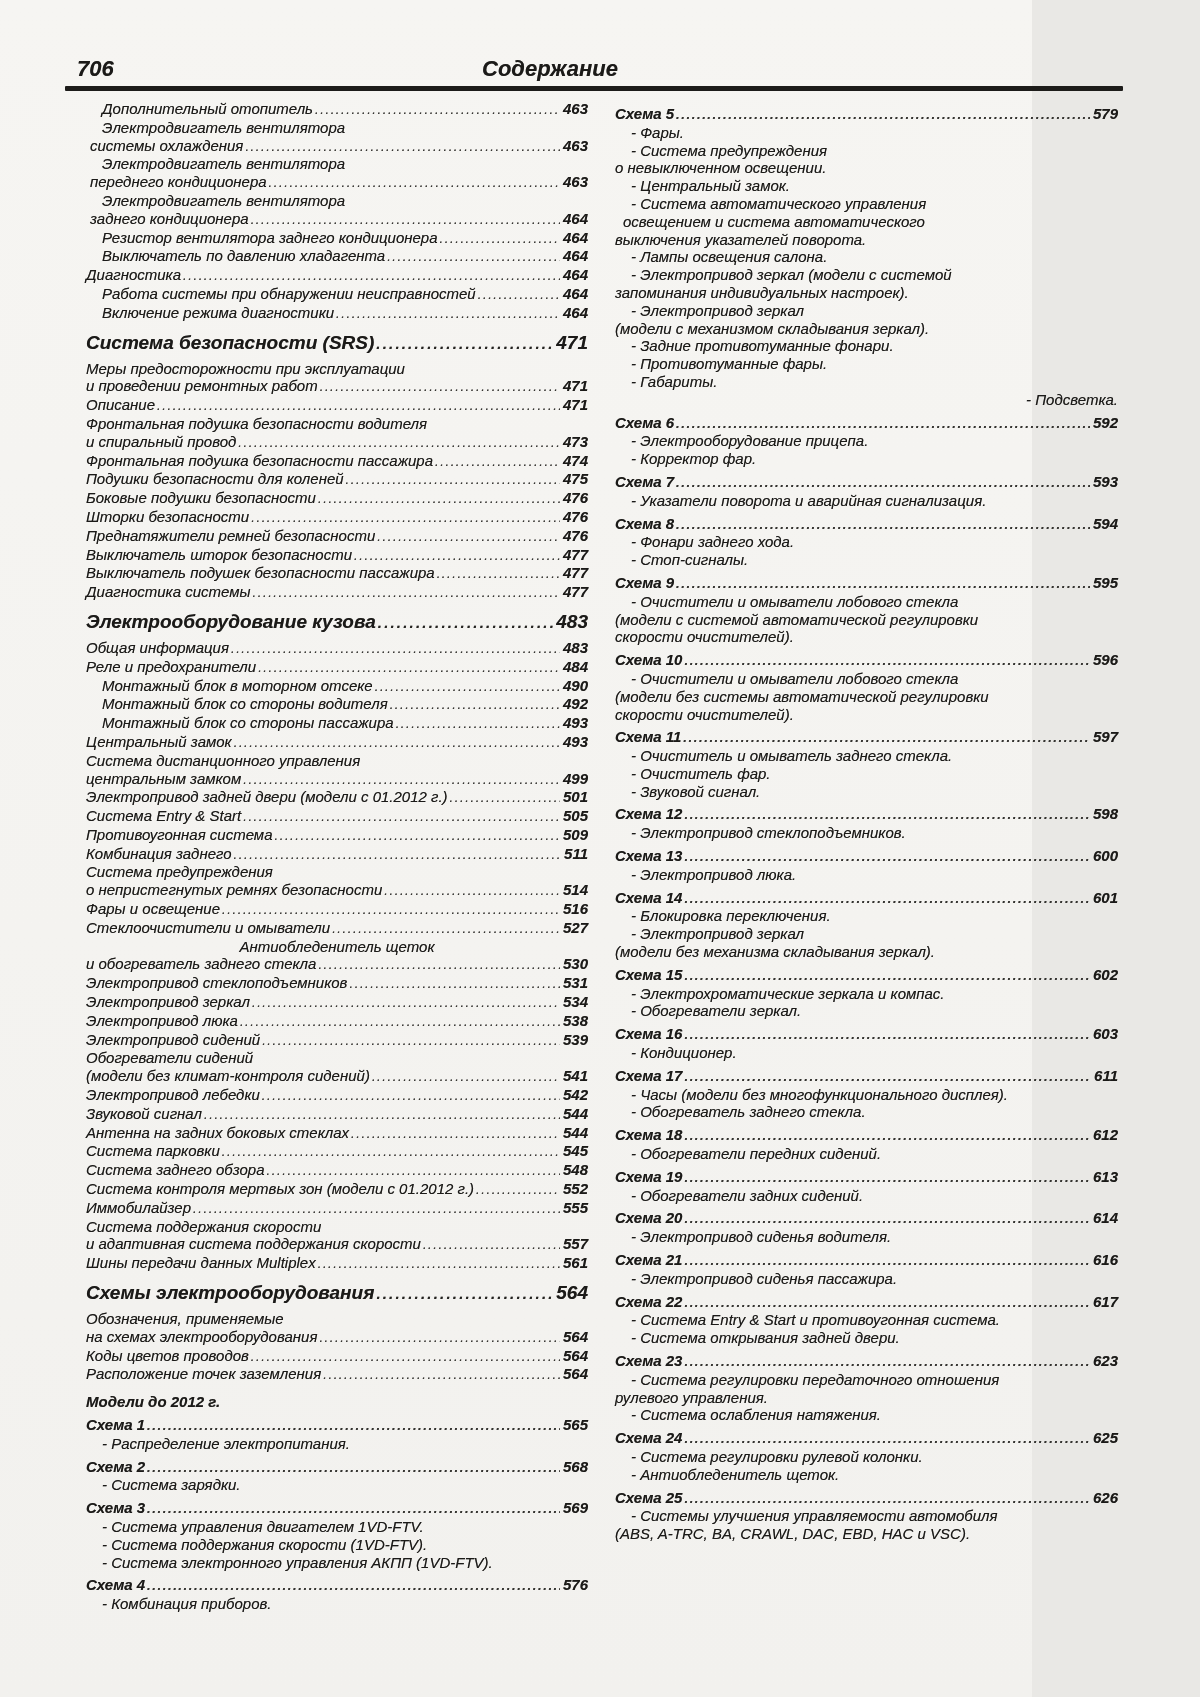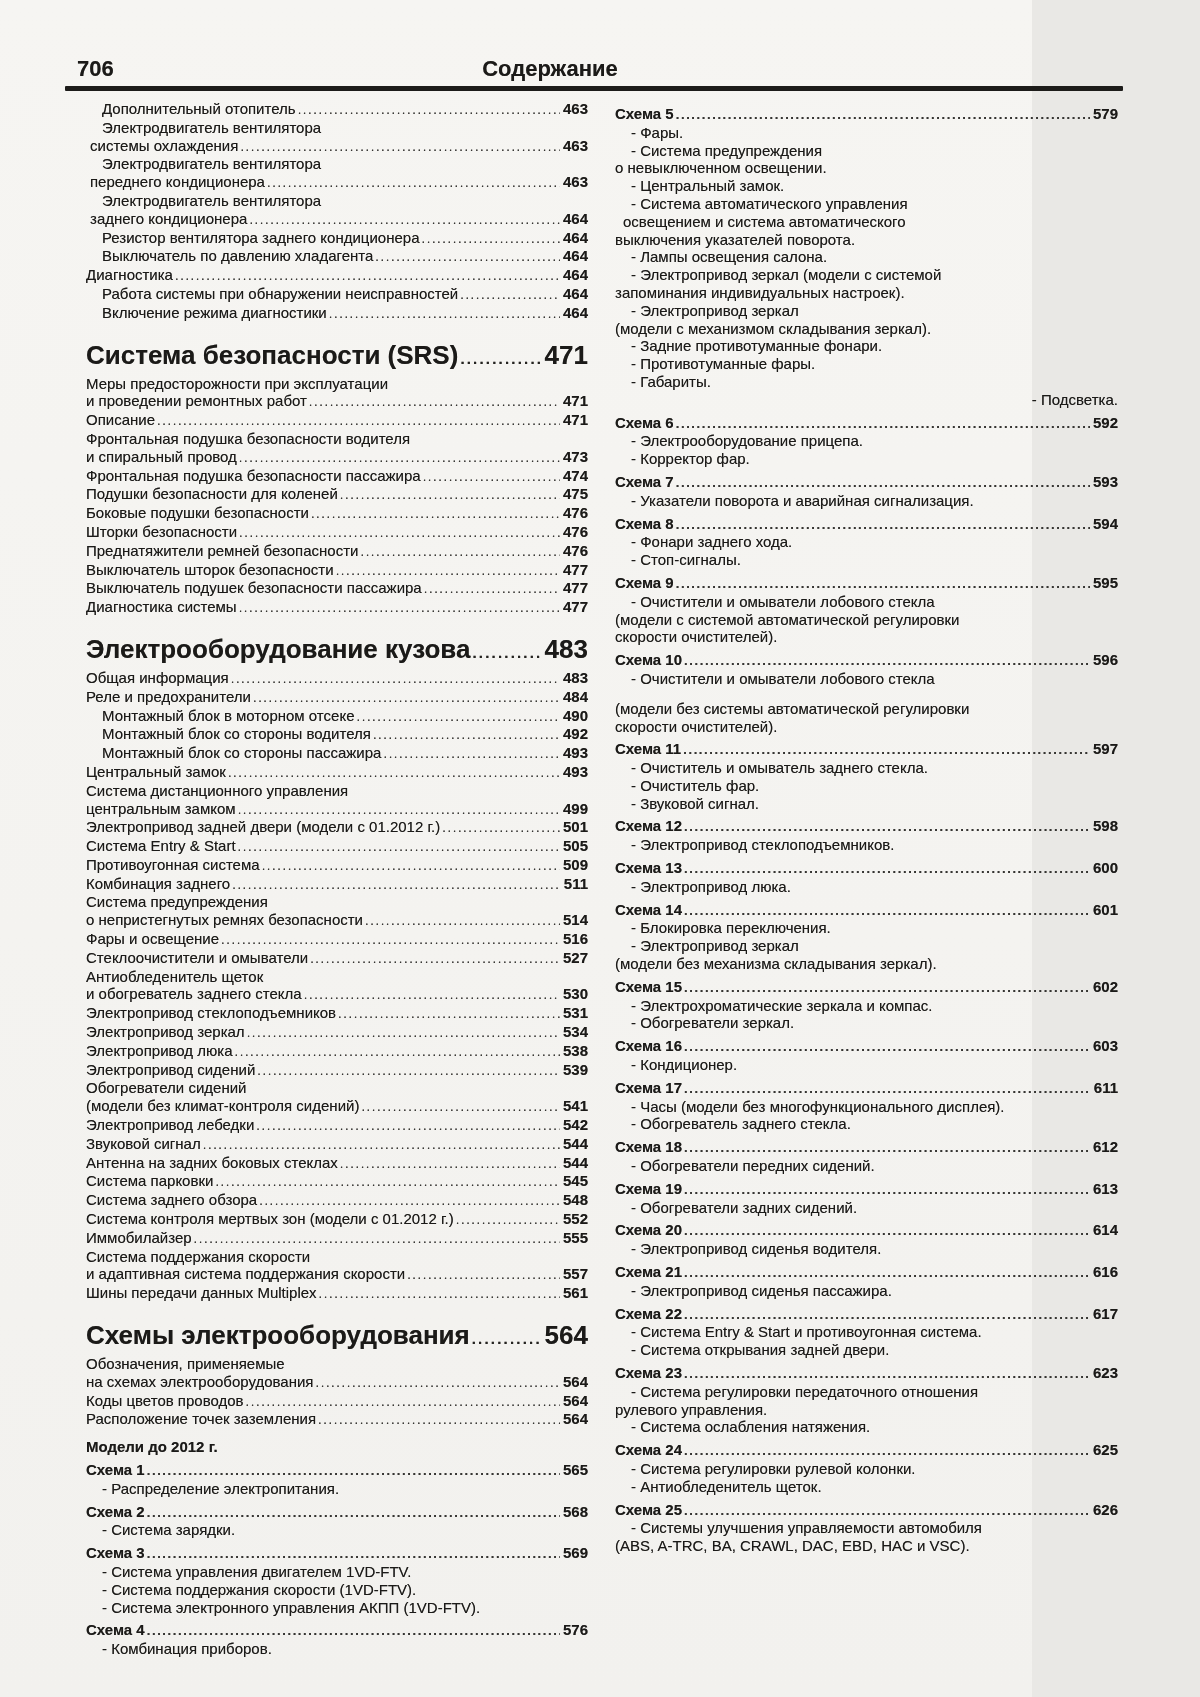--- a/index.html
+++ b/index.html
@@ -6,20 +6,21 @@
   body {
     width:1200px; height:1697px; overflow:hidden;
     background:#e9e8e5;
     font-family:"Liberation Sans","DejaVu Sans",sans-serif;
     color:#1b1a18;
   }
   .sheet {
     position:relative; width:1032px; height:1697px;
     background:linear-gradient(180deg,#f6f5f2 0%,#f4f3f0 55%,#f2f1ee 100%);
     text-shadow:0 0 0.6px rgba(25,24,22,0.55);
+    font-style:italic;
   }
   .head { position:absolute; top:50px; left:65px; width:1058px; }
   .head-row { position:relative; height:32px; }
   .folio { position:absolute; left:12px; bottom:0; font-size:22px; font-weight:700; }
   .head-title {
     position:absolute; left:0; right:0; bottom:0; text-align:center;
     transform:translateX(-44px); font-size:22px; font-weight:700;
   }
   .rule { margin-top:4px; height:5px; background:#1d1c1a; border-radius:1px; }
 
@@ -29,21 +30,21 @@
 
   .row { display:flex; align-items:baseline; }
   .lbl { white-space:nowrap; }
   .leader { flex:1; min-width:8px; overflow:hidden; white-space:nowrap; margin:0 3px 0 2px; color:#343330; }
   .leader::after {
     content:"...........................................................................................................................................................................................................";
     letter-spacing:1.6px; font-size:13px;
   }
   .pg { white-space:nowrap; font-weight:600; }
 
-  .chapter { font-size:26px; font-weight:700; line-height:24px; margin-top:20px; margin-bottom:4px; }
+  .chapter { font-size:19px; font-weight:700; line-height:24px; margin-top:8px; margin-bottom:4px; }
   .chapter .leader { color:#242320; }
   .chapter .leader::after { font-size:15px; letter-spacing:2.2px; }
   .chapter .pg { font-weight:700; }
 
   .scheme { font-weight:700; margin-top:5px; }
   .scheme .pg { font-weight:700; }
 
   .subheading { font-weight:700; margin-top:9px; }
 
   .entry div, .bullet div { min-height:17.8px; }
@@ -310,21 +311,21 @@
           </div>
         </div>
         <div class="entry">
           <div class="row ">
             <span class="lbl">Стеклоочистители и омыватели</span>
             <span class="leader"></span>
             <span class="pg">527</span>
           </div>
         </div>
         <div class="entry">
-          <div class="line" style="padding-left: 0px;">Антиобледенитель щеток</div>
+          <div class="line" style="padding-left: 0px; text-align: center;">Антиобледенитель щеток</div>
           <div class="row ">
             <span class="lbl">и обогреватель заднего стекла</span>
             <span class="leader"></span>
             <span class="pg">530</span>
           </div>
         </div>
         <div class="entry">
           <div class="row ">
             <span class="lbl">Электропривод стеклоподъемников</span>
             <span class="leader"></span>
@@ -575,21 +576,21 @@
           <div class="line" style="padding-left: 0px;">(модели с системой автоматической регулировки</div>
           <div class="line" style="padding-left: 0px;">скорости очистителей).</div>
         </div>
         <div class="row scheme">
           <span class="lbl">Схема 10</span>
           <span class="leader"></span>
           <span class="pg">596</span>
         </div>
         <div class="bullet">
           <div class="line" style="padding-left: 16px;">- Очистители и омыватели лобового стекла</div>
-          <div class="line" style="padding-left: 0px; margin-top: 12px;">(модели без системы автоматической регулировки</div>
+          <div class="line" style="padding-left: 0px;">(модели без системы автоматической регулировки</div>
           <div class="line" style="padding-left: 0px;">скорости очистителей).</div>
         </div>
         <div class="row scheme">
           <span class="lbl">Схема 11</span>
           <span class="leader"></span>
           <span class="pg">597</span>
         </div>
         <div class="bullet">
           <div class="line" style="padding-left: 16px;">- Очиститель и омыватель заднего стекла.</div>
         </div>

